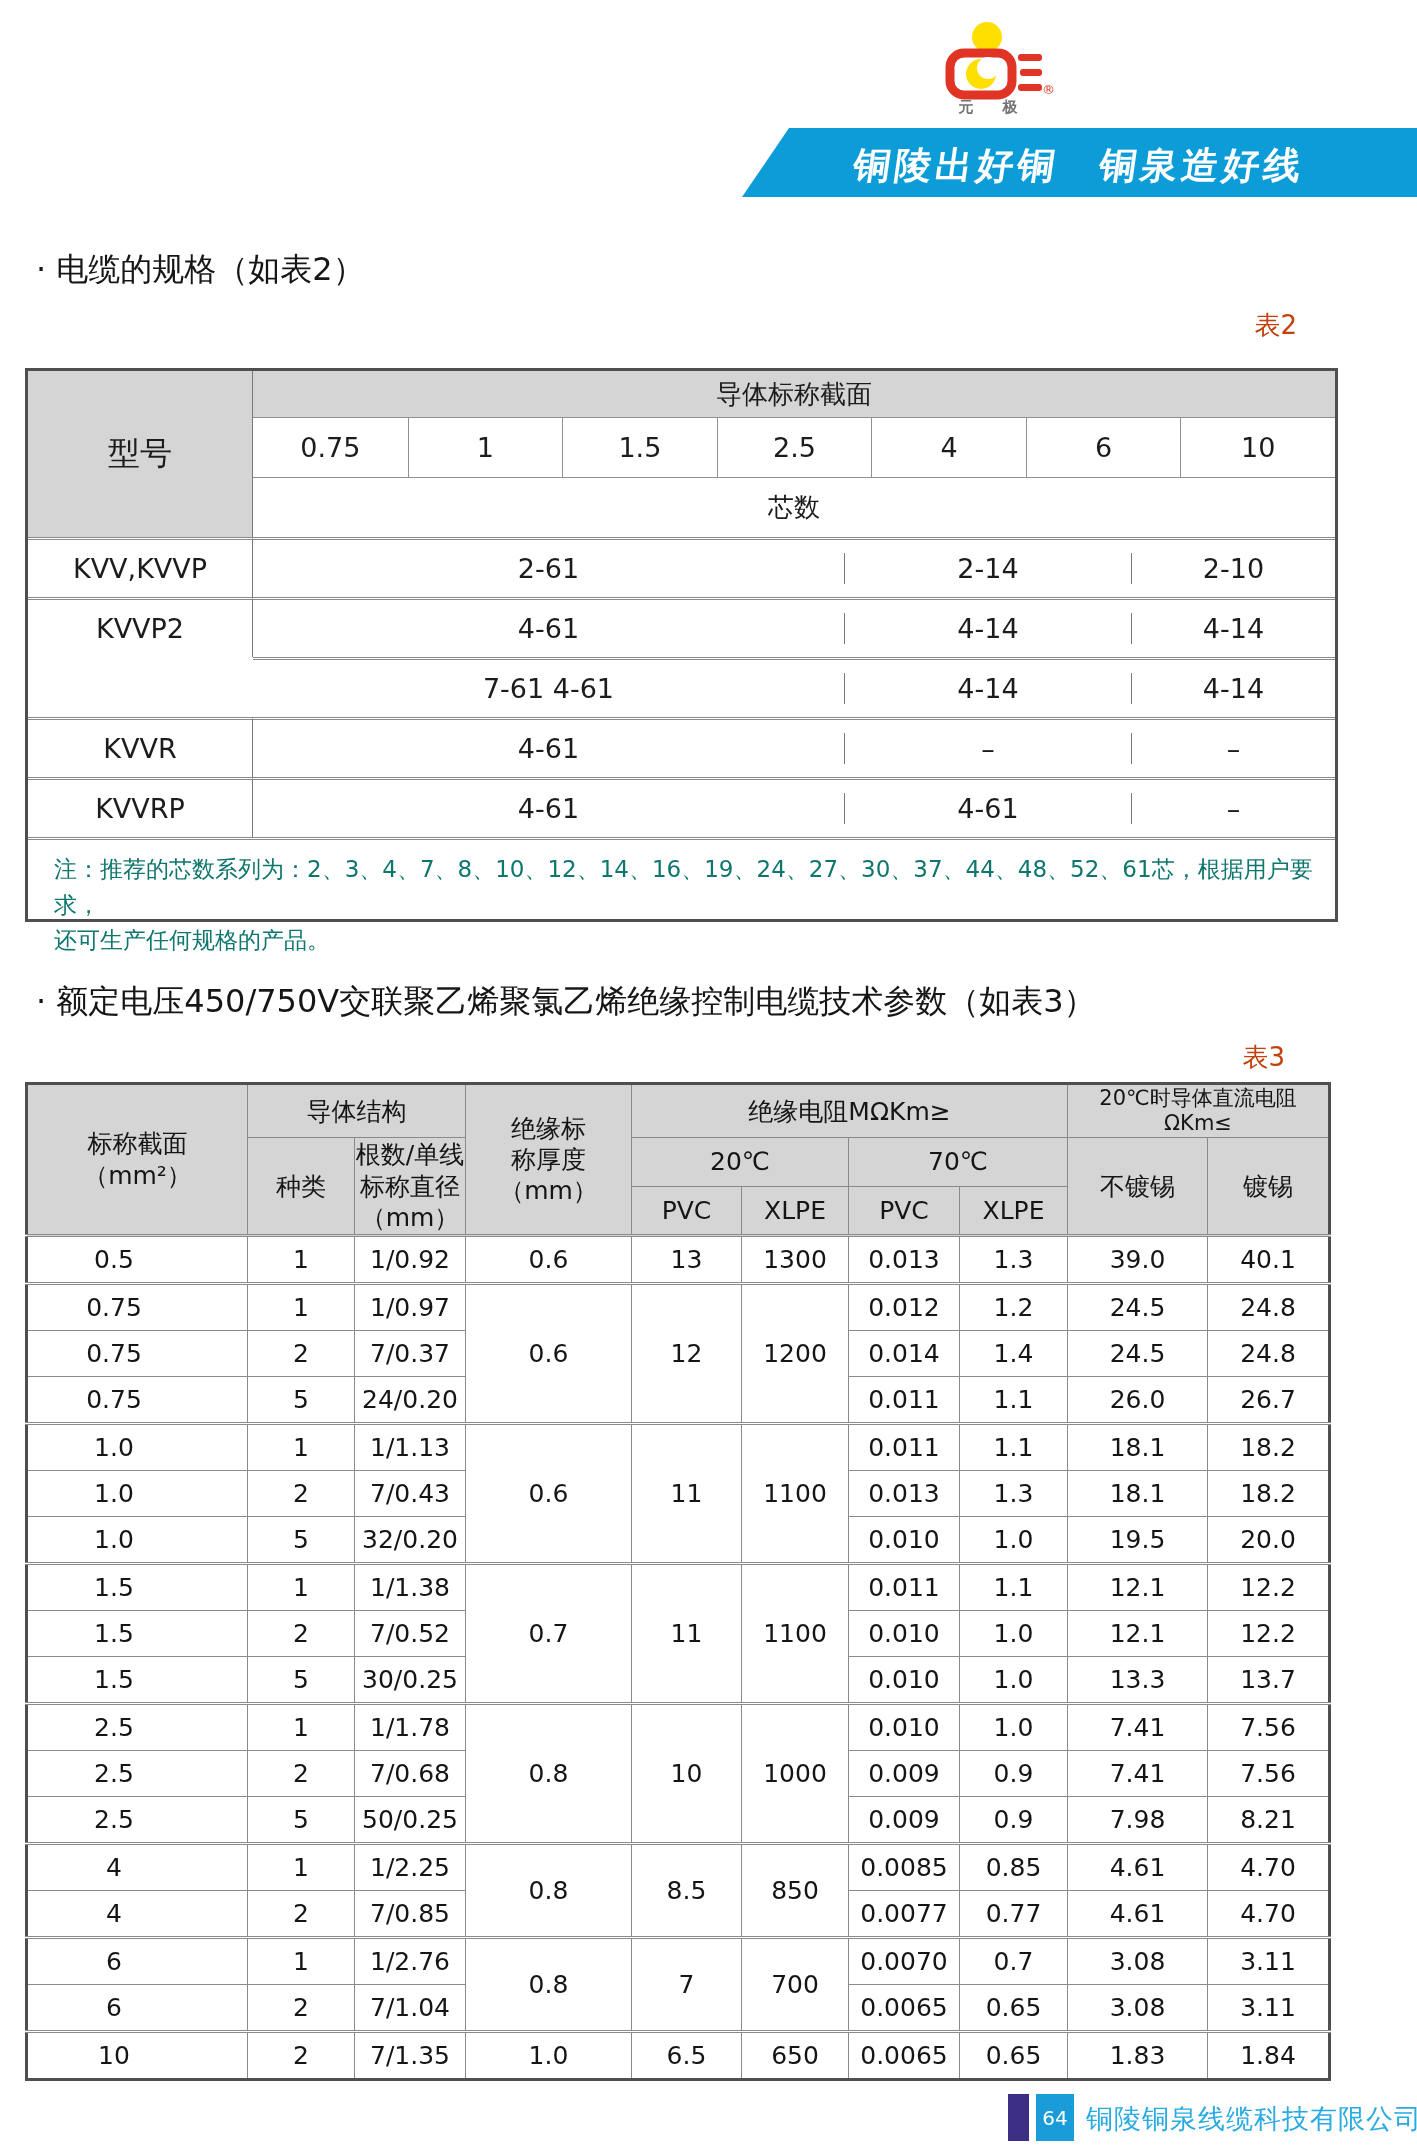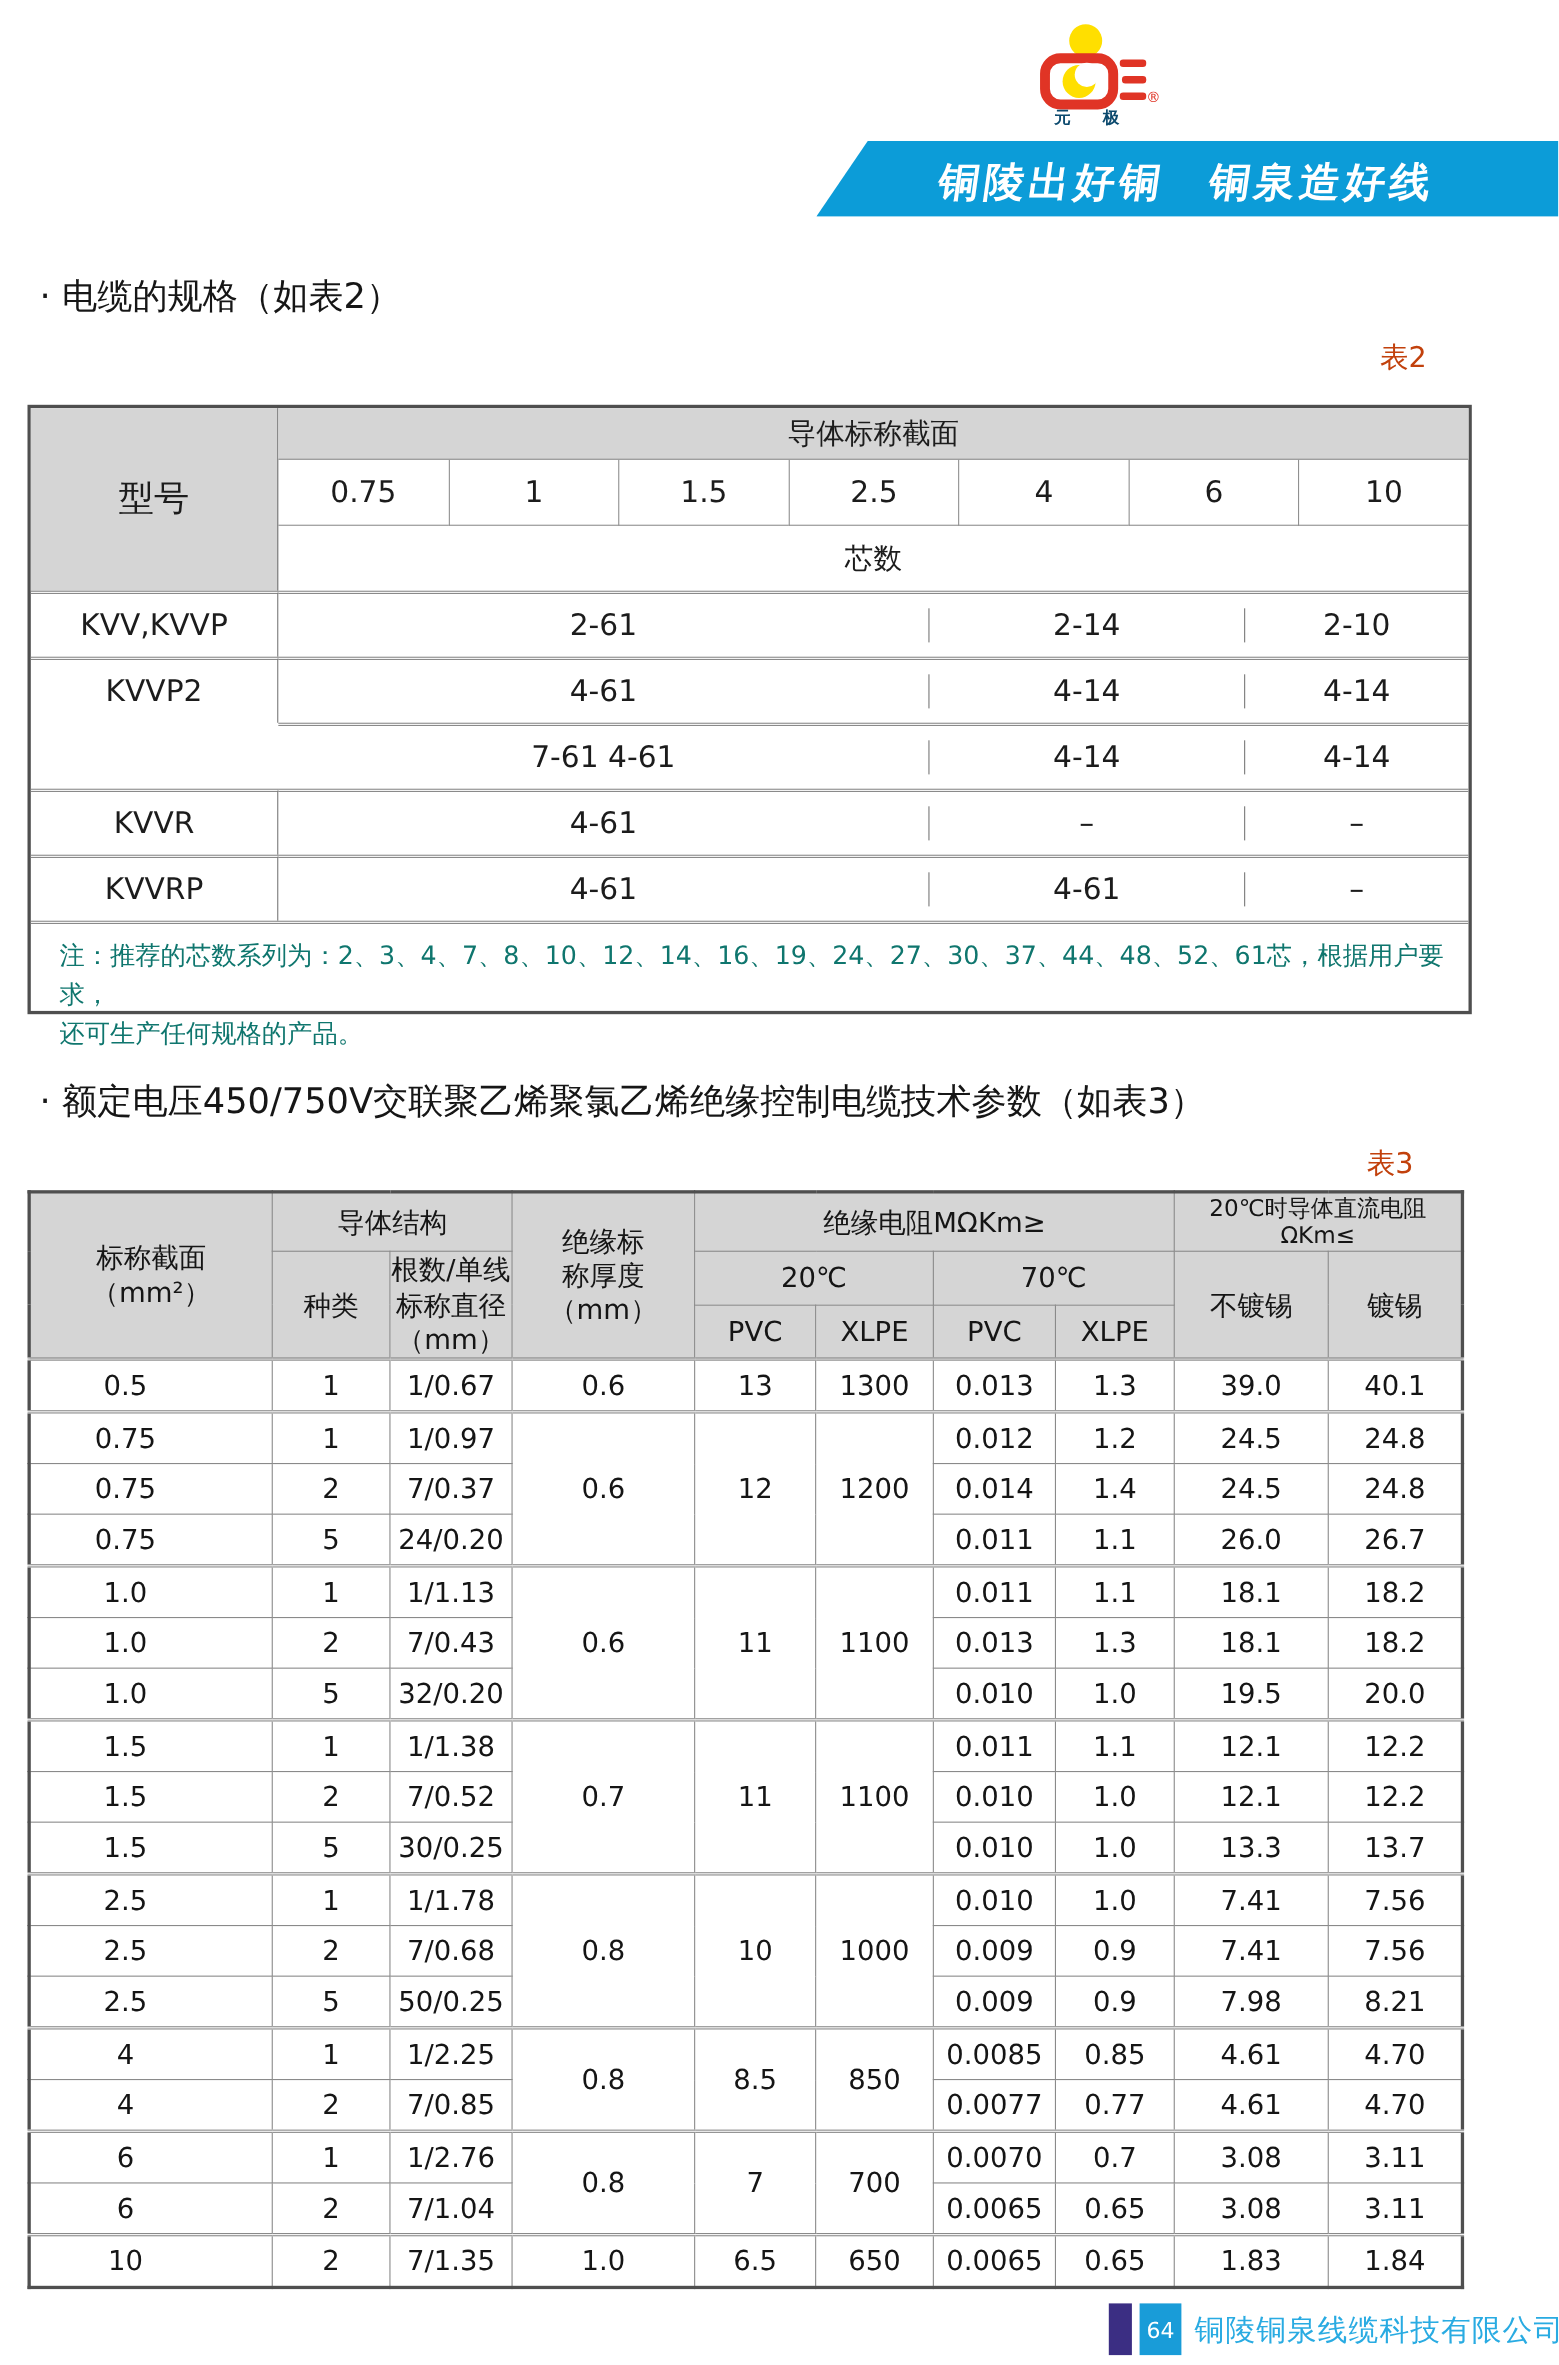--- a/index.html
+++ b/index.html
@@ -3,21 +3,21 @@
 <meta charset="utf-8">
 <style>
   html,body{margin:0;padding:0;background:#ffffff;}
   .page{position:relative;width:1417px;height:2150px;background:#fff;overflow:hidden;
         font-family:"DejaVu Sans",sans-serif;color:#1c1c1c;}
 
   
   .logo{position:absolute;left:944px;top:16px;width:140px;height:104px;}
   .logo .sun{position:absolute;left:28px;top:6px;width:30px;height:30px;border-radius:50%;background:#ffdf00;}
   .logo svg{position:absolute;left:0;top:32px;}
-  .logo .yj{position:absolute;left:2px;top:82px;width:96px;text-align:center;color:#0c4a6e;
+  .logo .yj{position:absolute;left:2px;top:82px;width:96px;text-align:center;color:#737373;
             font-size:15px;font-weight:700;letter-spacing:12px;white-space:nowrap;}
   .logo .reg{position:absolute;left:98px;top:66px;color:#e03425;font-size:13px;}
   .brand{position:absolute;left:1046px;top:36px;font-size:52px;font-weight:700;color:#2b3990;
          letter-spacing:2px;white-space:nowrap;}
   .banner{position:absolute;left:742px;top:128px;width:675px;height:69px;background:#0c9cd8;
           -webkit-clip-path:polygon(47px 0,100% 0,100% 100%,0 100%);
           clip-path:polygon(47px 0,100% 0,100% 100%,0 100%);
           display:flex;align-items:center;justify-content:center;}
   .slogan{color:#ffffff;font-size:37px;font-weight:700;letter-spacing:4px;
           transform:skewX(-8deg);white-space:nowrap;padding-top:6px;}
@@ -188,21 +188,21 @@
         <th>PVC</th>
         <th>XLPE</th>
         <th>PVC</th>
         <th>XLPE</th>
       </tr>
     </thead>
     <tbody id="t3-body">
         <tr class="gstart">
           <td class="c0">0.5</td>
           <td>1</td>
-          <td>1/0.67</td>
+          <td>1/0.92</td>
           <td>0.6</td>
           <td>13</td>
           <td>1300</td>
           <td>0.013</td>
           <td>1.3</td>
           <td>39.0</td>
           <td>40.1</td>
         </tr>
         <tr class="gstart">
           <td class="c0">0.75</td>

